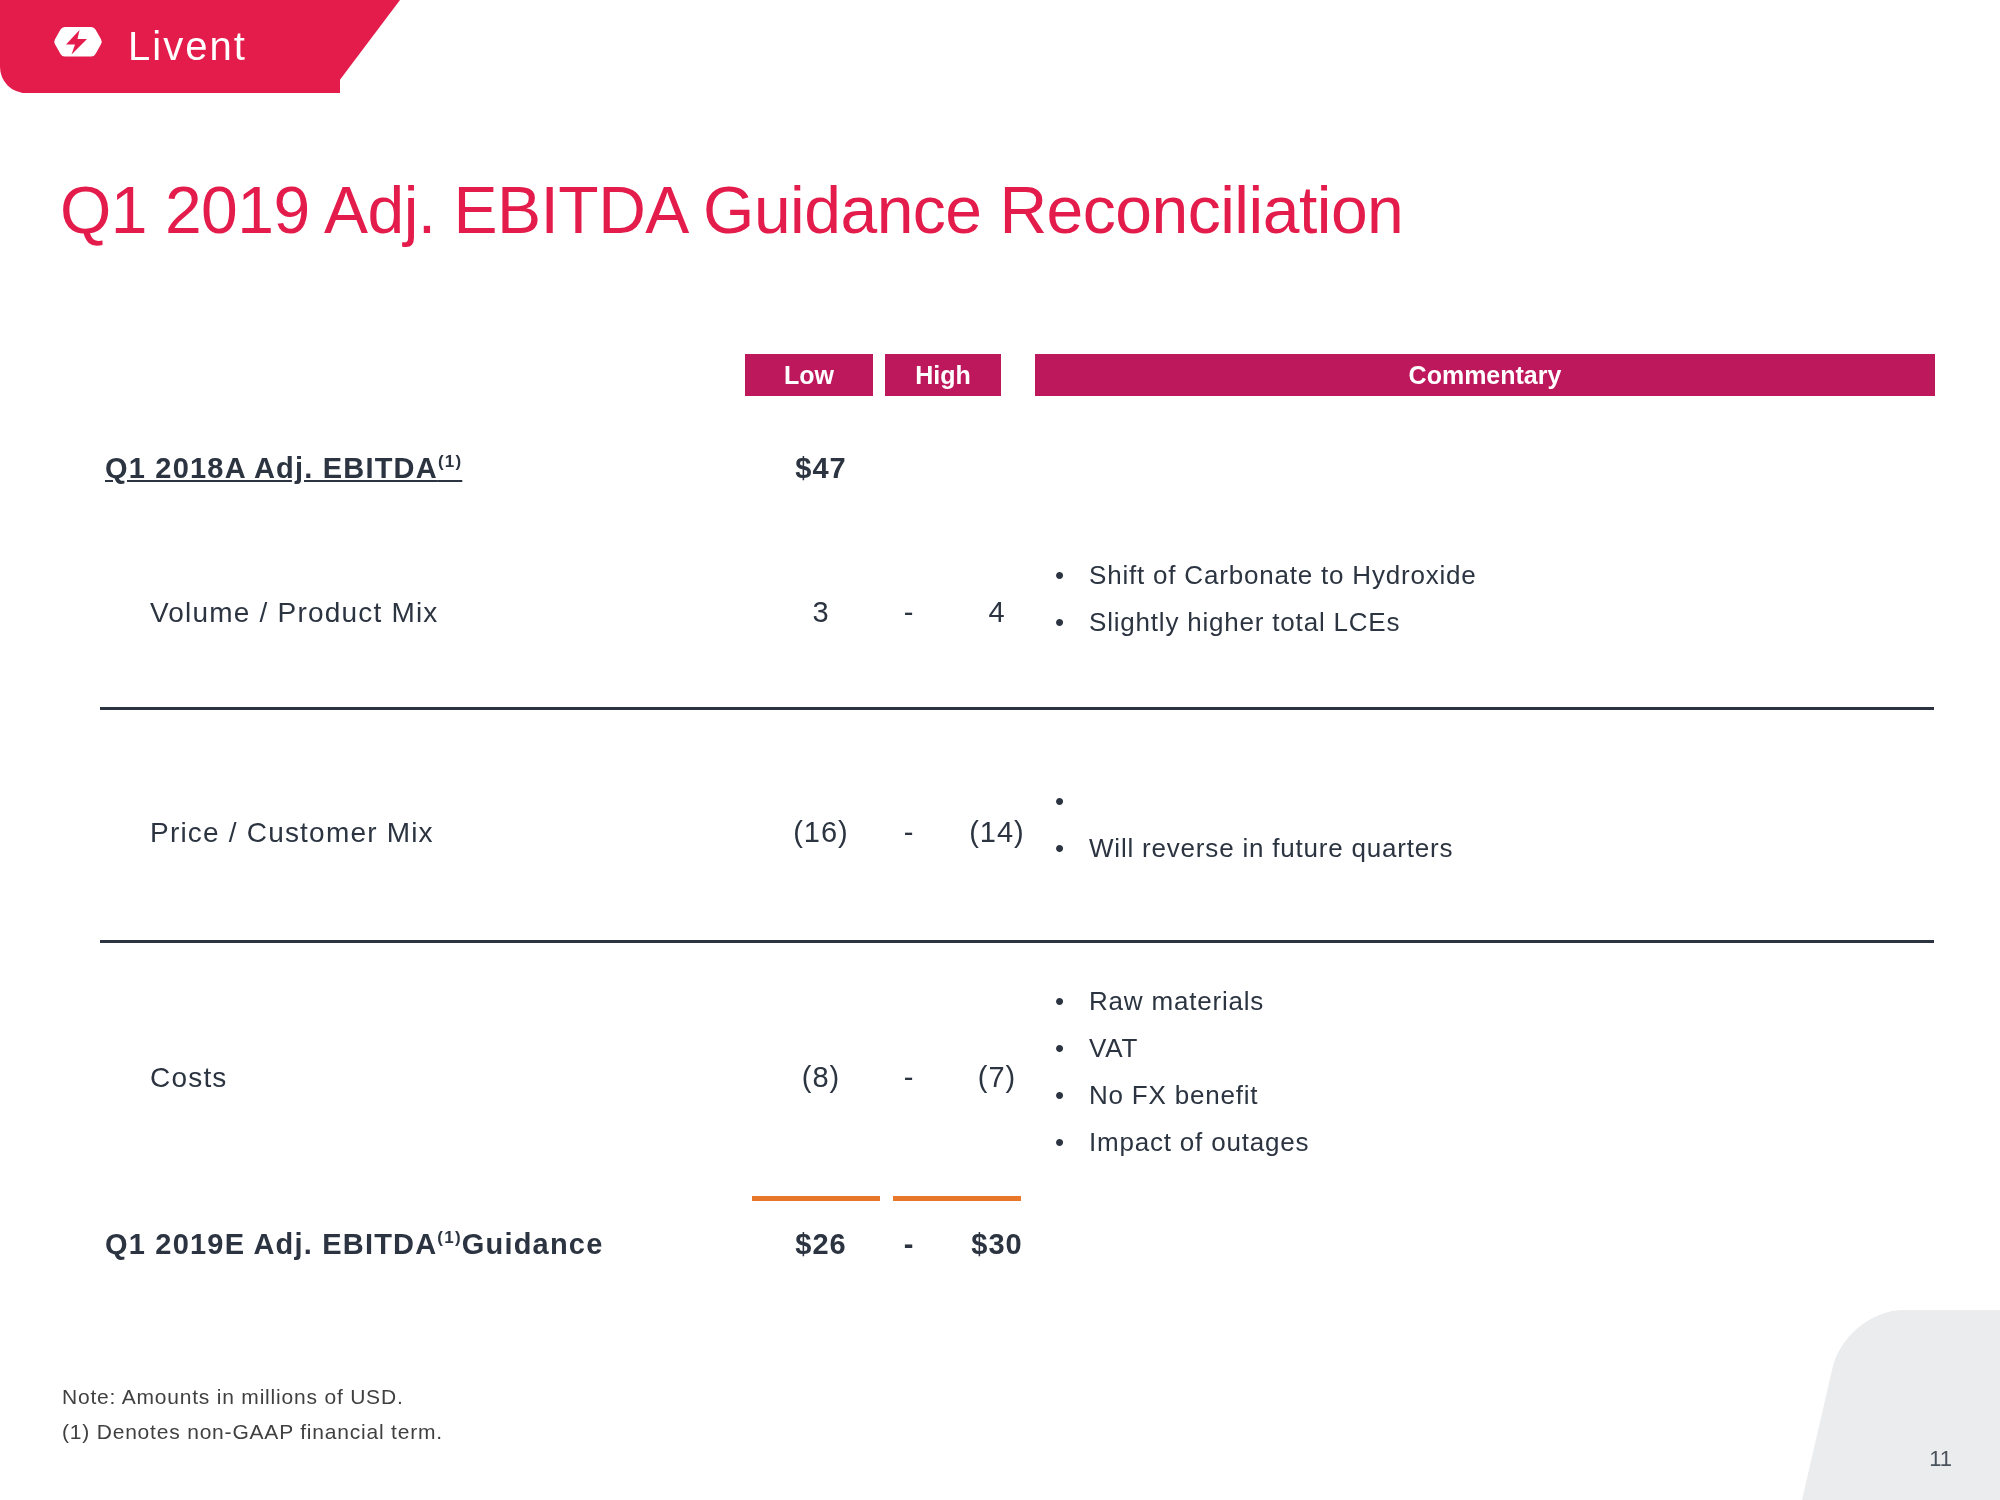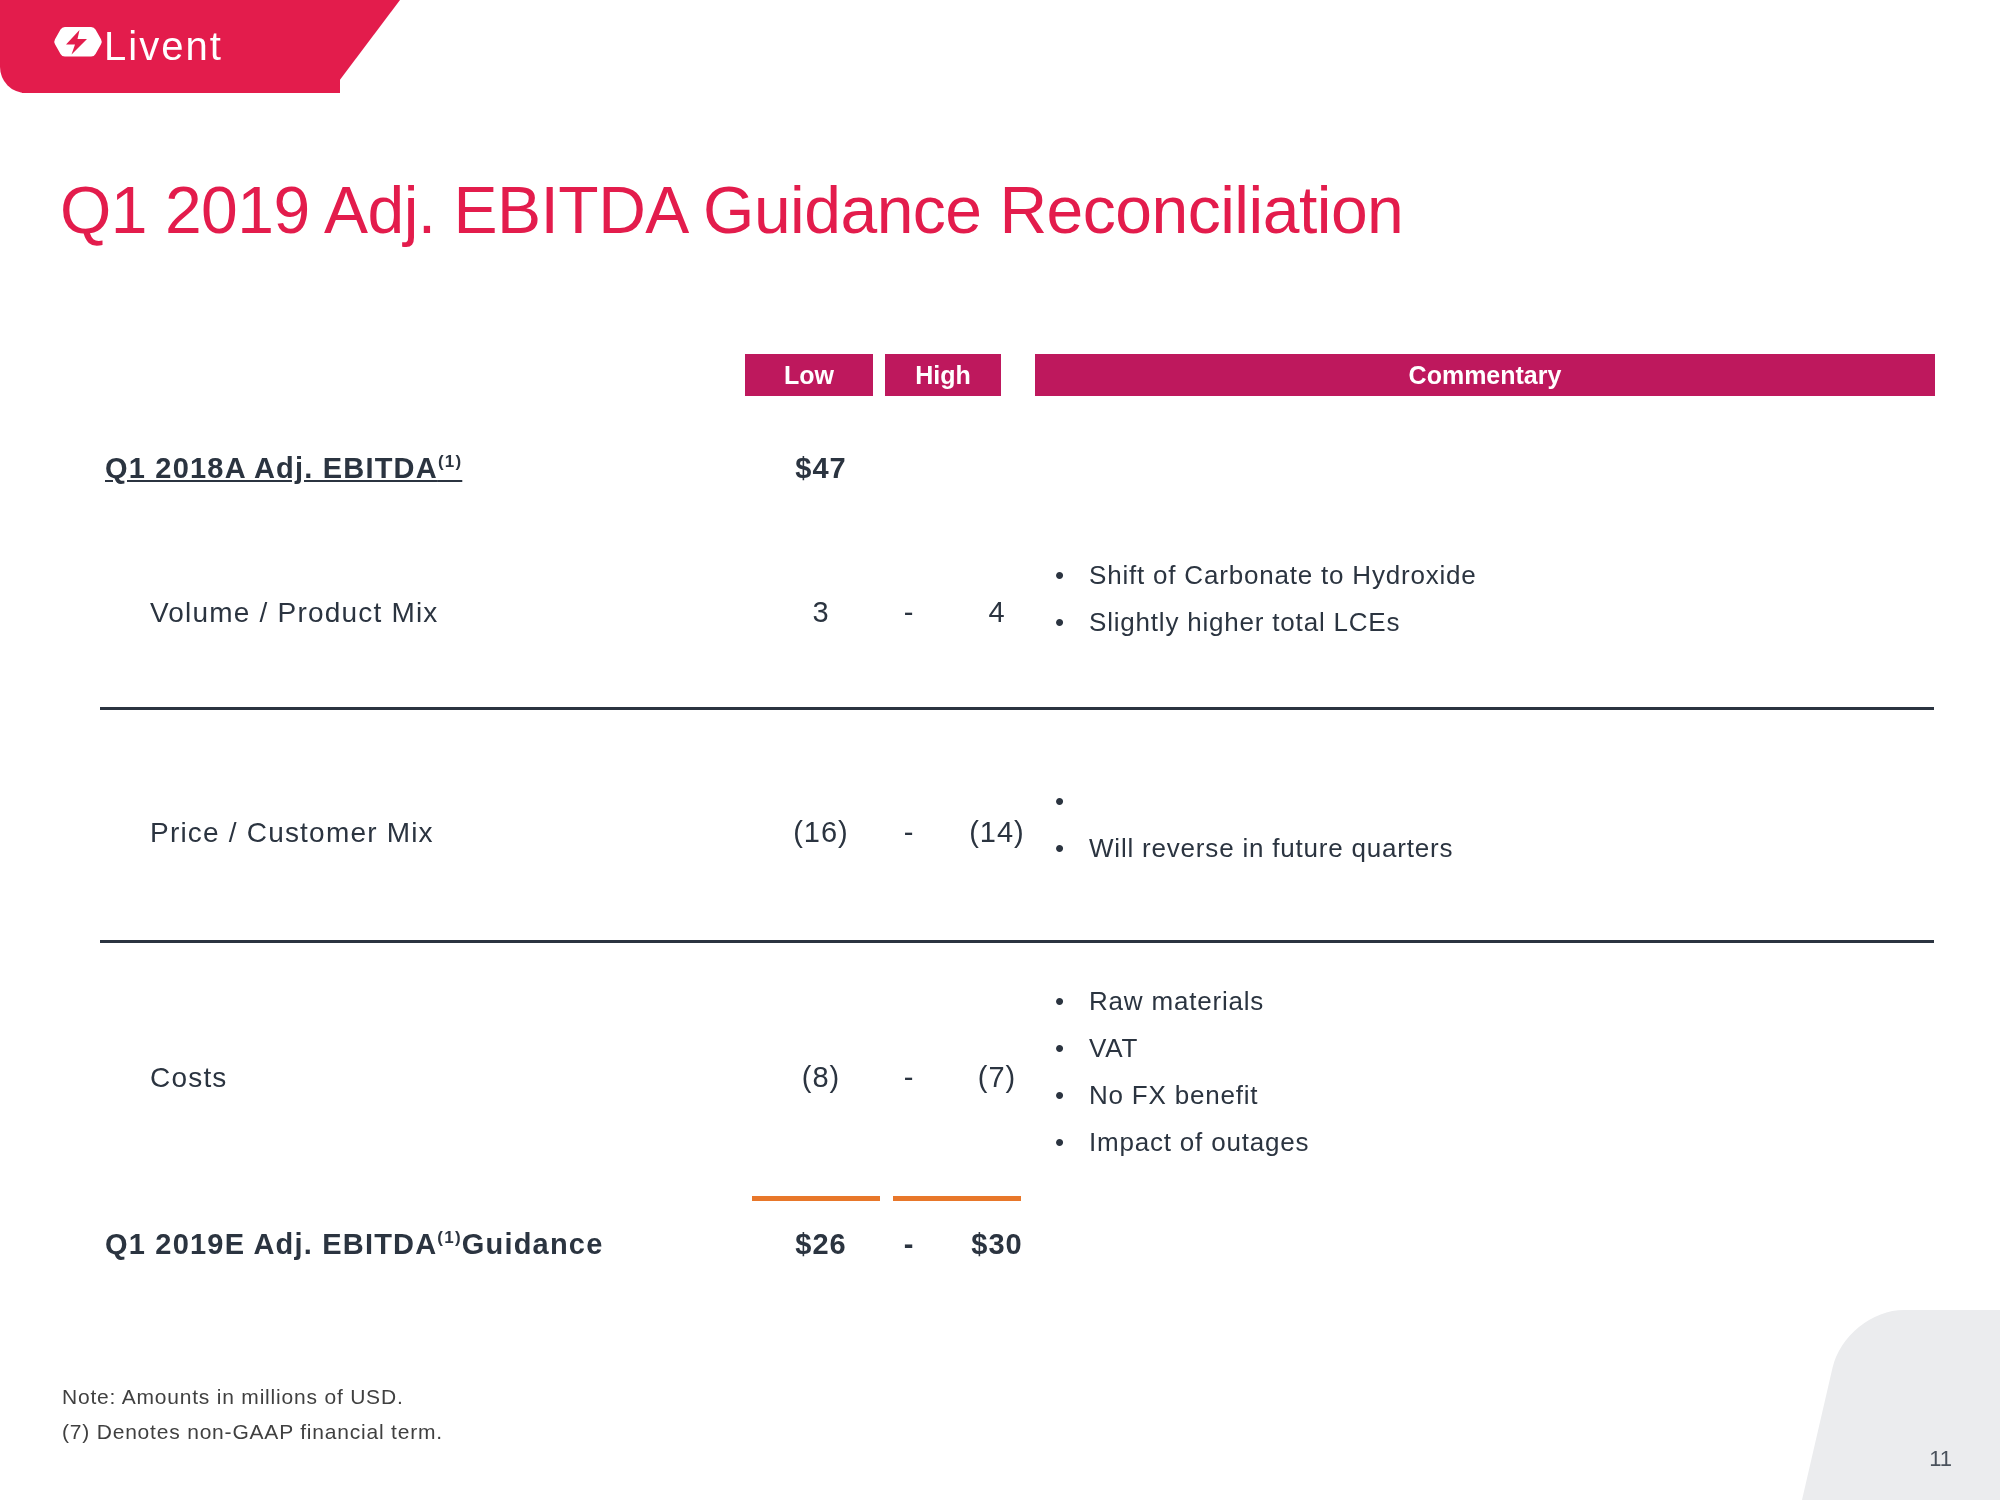--- a/index.html
+++ b/index.html
@@ -35,21 +35,21 @@
     height: 93px;
     background: #E31C4C;
     border-bottom-left-radius: 26px;
   }
   .logo-wrap {
     position: absolute;
     top: 20px;
     left: 52px;
     display: flex;
     align-items: center;
-    gap: 0;
+    gap: 24px;
     z-index: 3;
   }
   .logo-mark { width: 52px; height: 52px; display: block; }
   .logo-text {
     color: #ffffff;
     font-size: 40px;
     letter-spacing: 2px;
     font-weight: 400;
     line-height: 1;
   }
@@ -289,17 +289,17 @@
   <span>Q1 2019E Adj. EBITDA</span><span class="sup">(1)</span><span>Guidance</span>
 </div>
 <div class="nums bold" style="top:1228px;">
   <span class="low">$26</span>
   <span class="dash">-</span>
   <span class="high">$30</span>
 </div>
 
 <div class="footnotes">
   <div>Note: Amounts in millions of USD.</div>
-  <div>(7)   Denotes non-GAAP financial term.</div>
+  <div>(1)   Denotes non-GAAP financial term.</div>
 </div>
 
 <div class="corner-deco"></div>
 <div class="page-num">11</div>
 
 </body></html>

